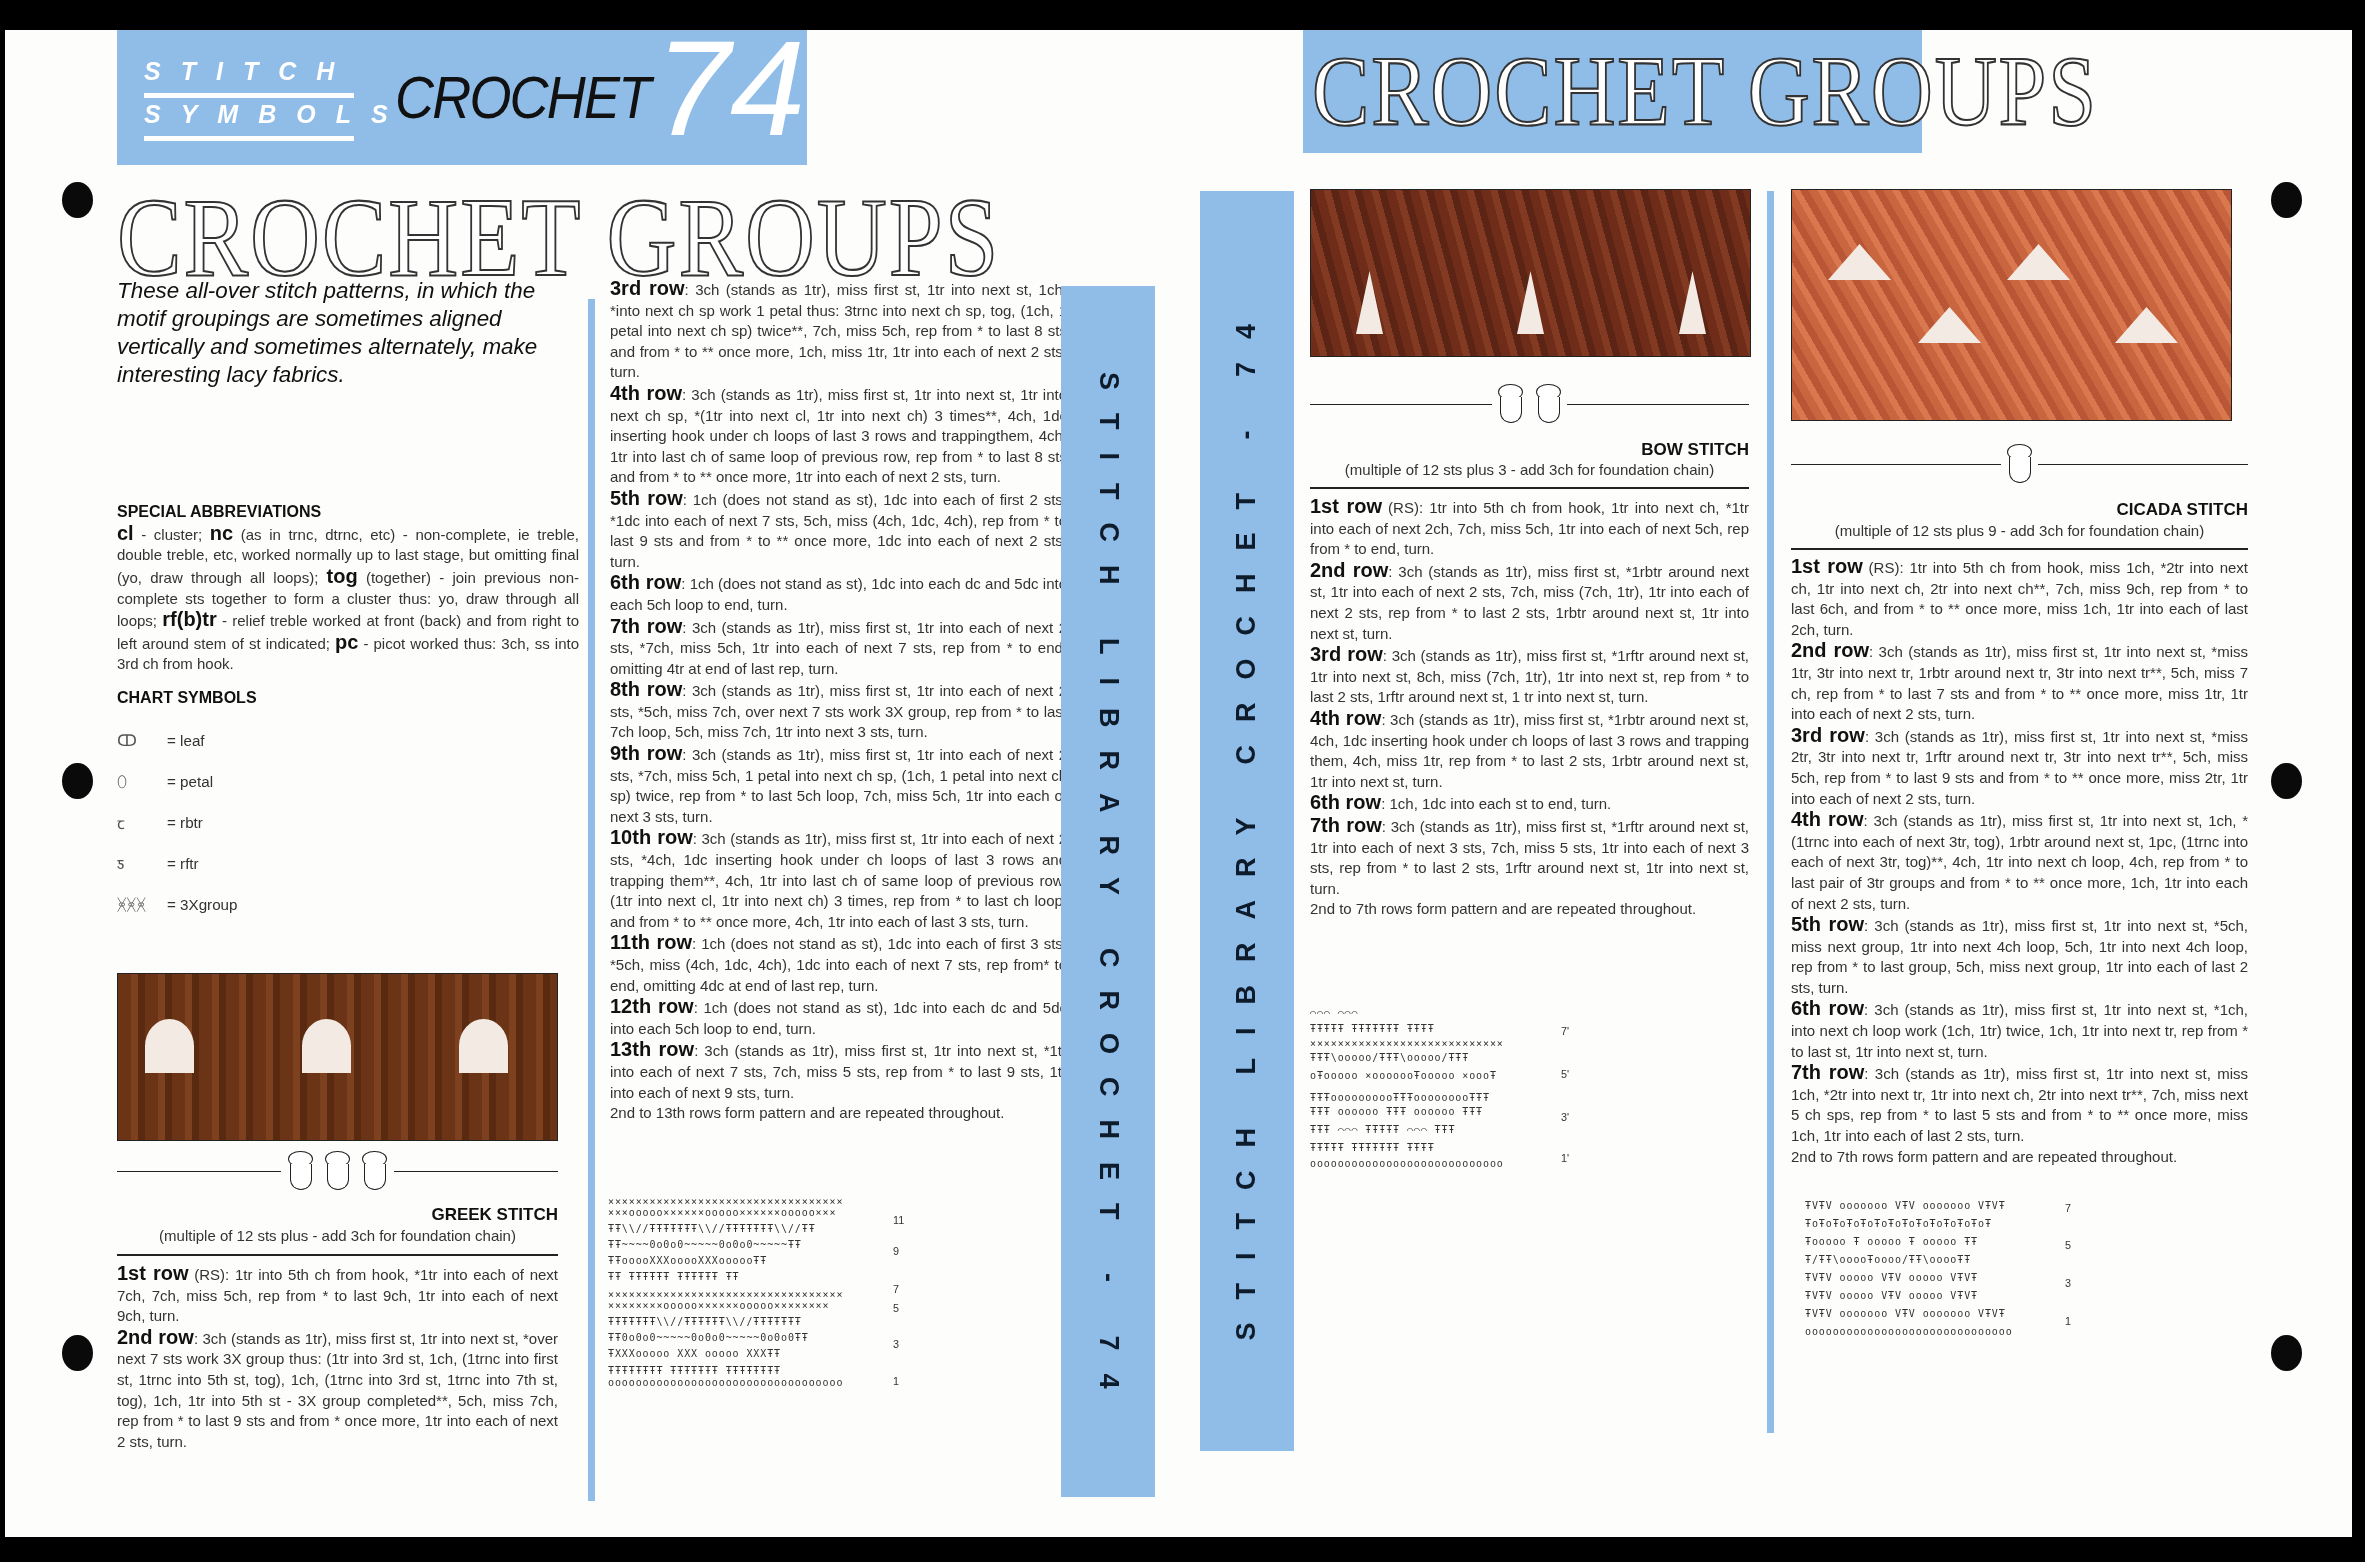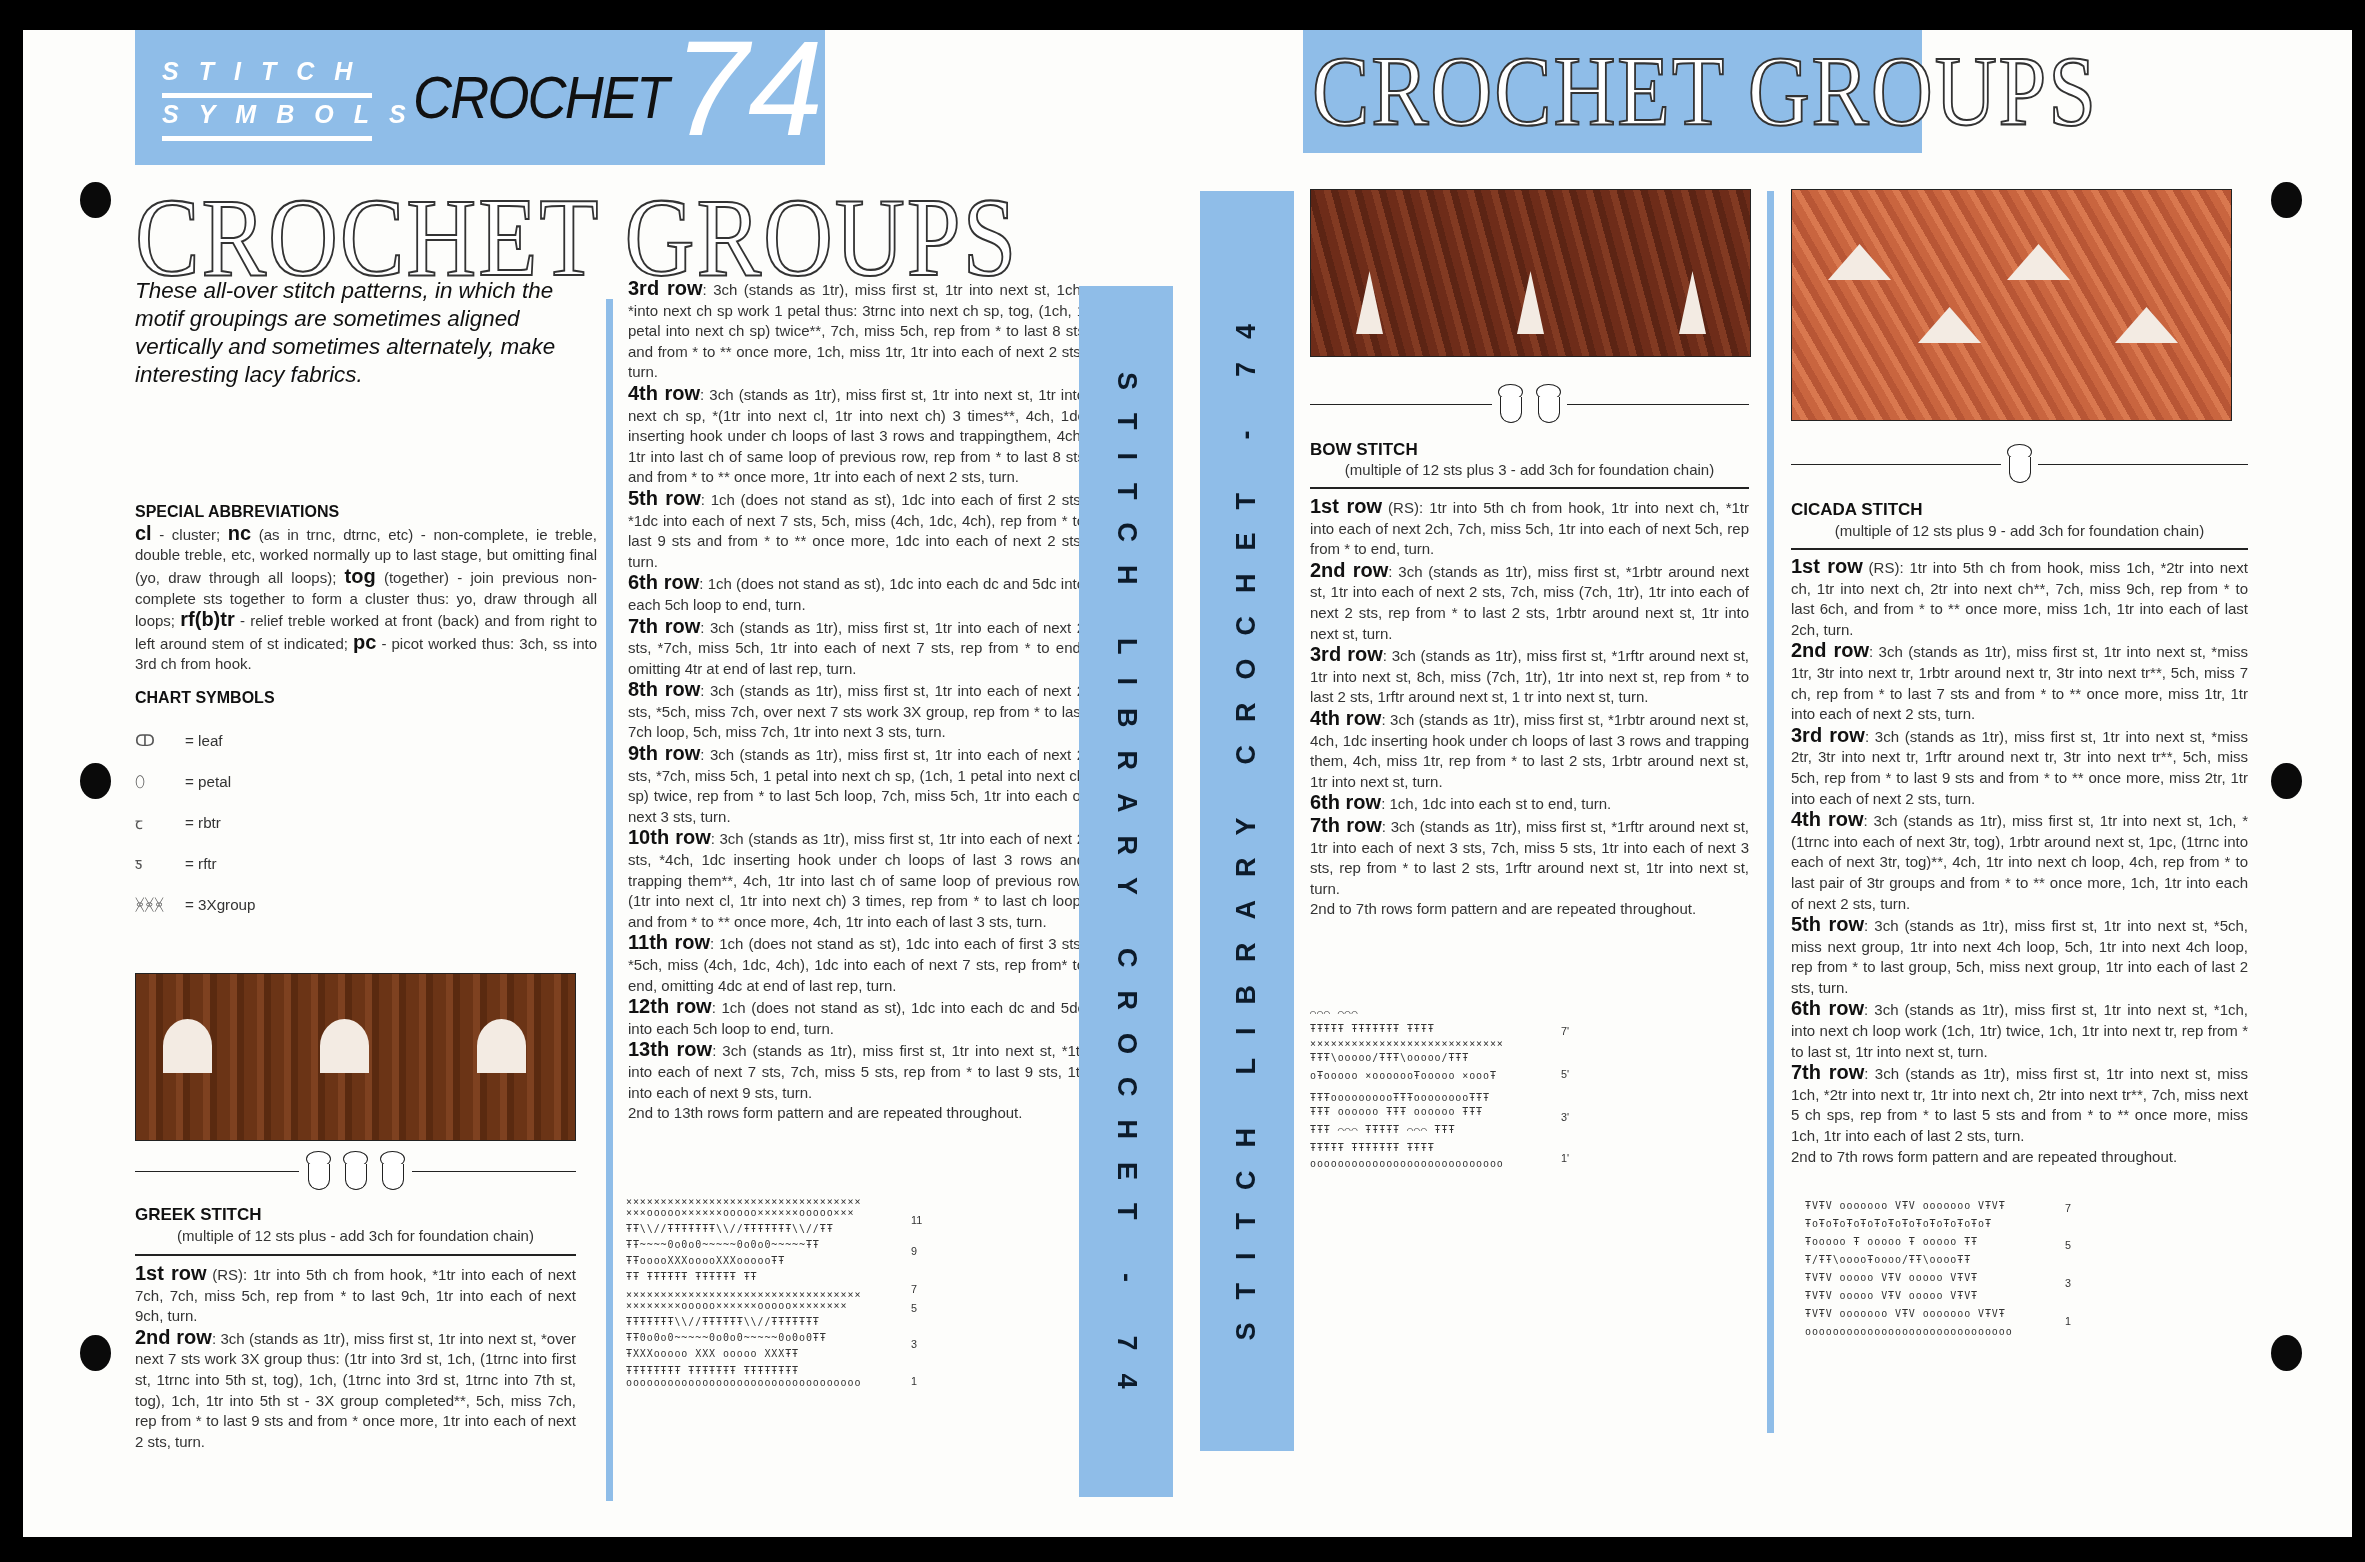--- a/index.html
+++ b/index.html
@@ -1,18 +1,18 @@
 <!DOCTYPE html>
 <html style="font-size:14.3px"><head>
 <meta charset="utf-8">
 <style>
   html,body{margin:0;padding:0;}
   body{width:2366px;height:1562px;background:#000;position:relative;overflow:hidden;font-family:"Liberation Sans",sans-serif;color:#2b2b2b;}
   .page{position:absolute;background:#fdfdfb;}
-  #page-left{left:23px;top:30px;width:1235px;height:1507px;}
+  #page-left{left:5px;top:30px;width:1235px;height:1507px;}
   #page-right{left:1195px;top:30px;width:1157px;height:1507px;}
   .blue{background:#8fbde8;}
   .hole{position:absolute;width:30.5px;height:36px;border-radius:50%;background:#0a0a0a;}
   
   .lib-block{position:absolute;left:112px;top:0;width:690px;height:135px;}
   .lib-word{position:absolute;left:27px;color:#fff;font-weight:bold;font-size:25px;letter-spacing:20px;font-style:italic;}
   .lib-rule{position:absolute;left:27px;width:210px;height:4.5px;background:#fff;}
   .lib-crochet{position:absolute;left:278px;top:36px;font-size:54px;color:#111;font-style:italic;letter-spacing:-1.8px;font-weight:normal;transform:scaleY(1.1);}
   .lib-num{position:absolute;left:538px;top:-9px;font-size:135px;color:#fff;font-style:italic;font-weight:normal;line-height:1;}
   .big-title{position:absolute;font-family:"Liberation Serif",serif;font-size:97px;color:#fff;letter-spacing:1.8px;-webkit-text-stroke:1.8px #333;transform:scaleY(1.15);transform-origin:top left;line-height:1;white-space:nowrap;}
@@ -26,21 +26,21 @@
   .photo{position:absolute;border:0.9px solid #222;}
   .photo-greek{background:repeating-linear-gradient(90deg,#6b3416 0 12.6px,#7e4120 12.6px 20px,#5a2a10 20px 27px);}
   .photo-bow{background:repeating-linear-gradient(75deg,#6e2c19 0 9px,#823a22 9px 16px,#5c2414 16px 23px);}
   .photo-cicada{background:repeating-linear-gradient(60deg,#c9653f 0 8px,#d9784f 8px 14.3px,#b85635 14.3px 21.5px);}
   .gap-w{position:absolute;background:#f3ebe3;}
   .divider{position:absolute;display:flex;align-items:center;}
   .divider .line{height:1.8px;background:#222;flex:1;}
   .reel{display:inline-block;width:32px;height:41px;margin:0 2.7px;position:relative;}
   .reel:before{content:"";position:absolute;left:3.6px;top:0;width:23px;height:14.3px;border:1.8px solid #222;border-radius:50%;background:#fff;}
   .reel:after{content:"";position:absolute;left:5.4px;top:12.6px;width:20px;height:25px;border:1.8px solid #222;border-top:none;border-radius:0 0 10.8px 10.8px;background:#fff;}
-  .stitch-title{position:absolute;text-align:left;font-weight:bold;font-size:17px;color:#111;}
+  .stitch-title{position:absolute;text-align:right;font-weight:bold;font-size:17px;color:#111;}
   .stitch-mult{position:absolute;text-align:center;font-size:15px;color:#333;}
   .hr{position:absolute;height:1.8px;background:#222;}
   .col{position:absolute;}
   .vbar{position:absolute;width:7.2px;background:#8fbde8;}
   .spine{position:absolute;display:flex;align-items:center;justify-content:center;}
   .spine span{writing-mode:vertical-rl;font-weight:bold;font-size:27px;color:#0d1b2a;letter-spacing:23px;white-space:nowrap;}
   .spine.rot span{transform:rotate(180deg);}
   .chart{position:absolute;}
   .chart .rowlbl{position:absolute;font-size:10.8px;color:#333;}
   .chart-line{position:absolute;left:0;height:12.6px;font-family:"DejaVu Sans Mono",monospace;font-size:10px;line-height:12.6px;color:#333;white-space:nowrap;overflow:hidden;letter-spacing:0.9px;}

